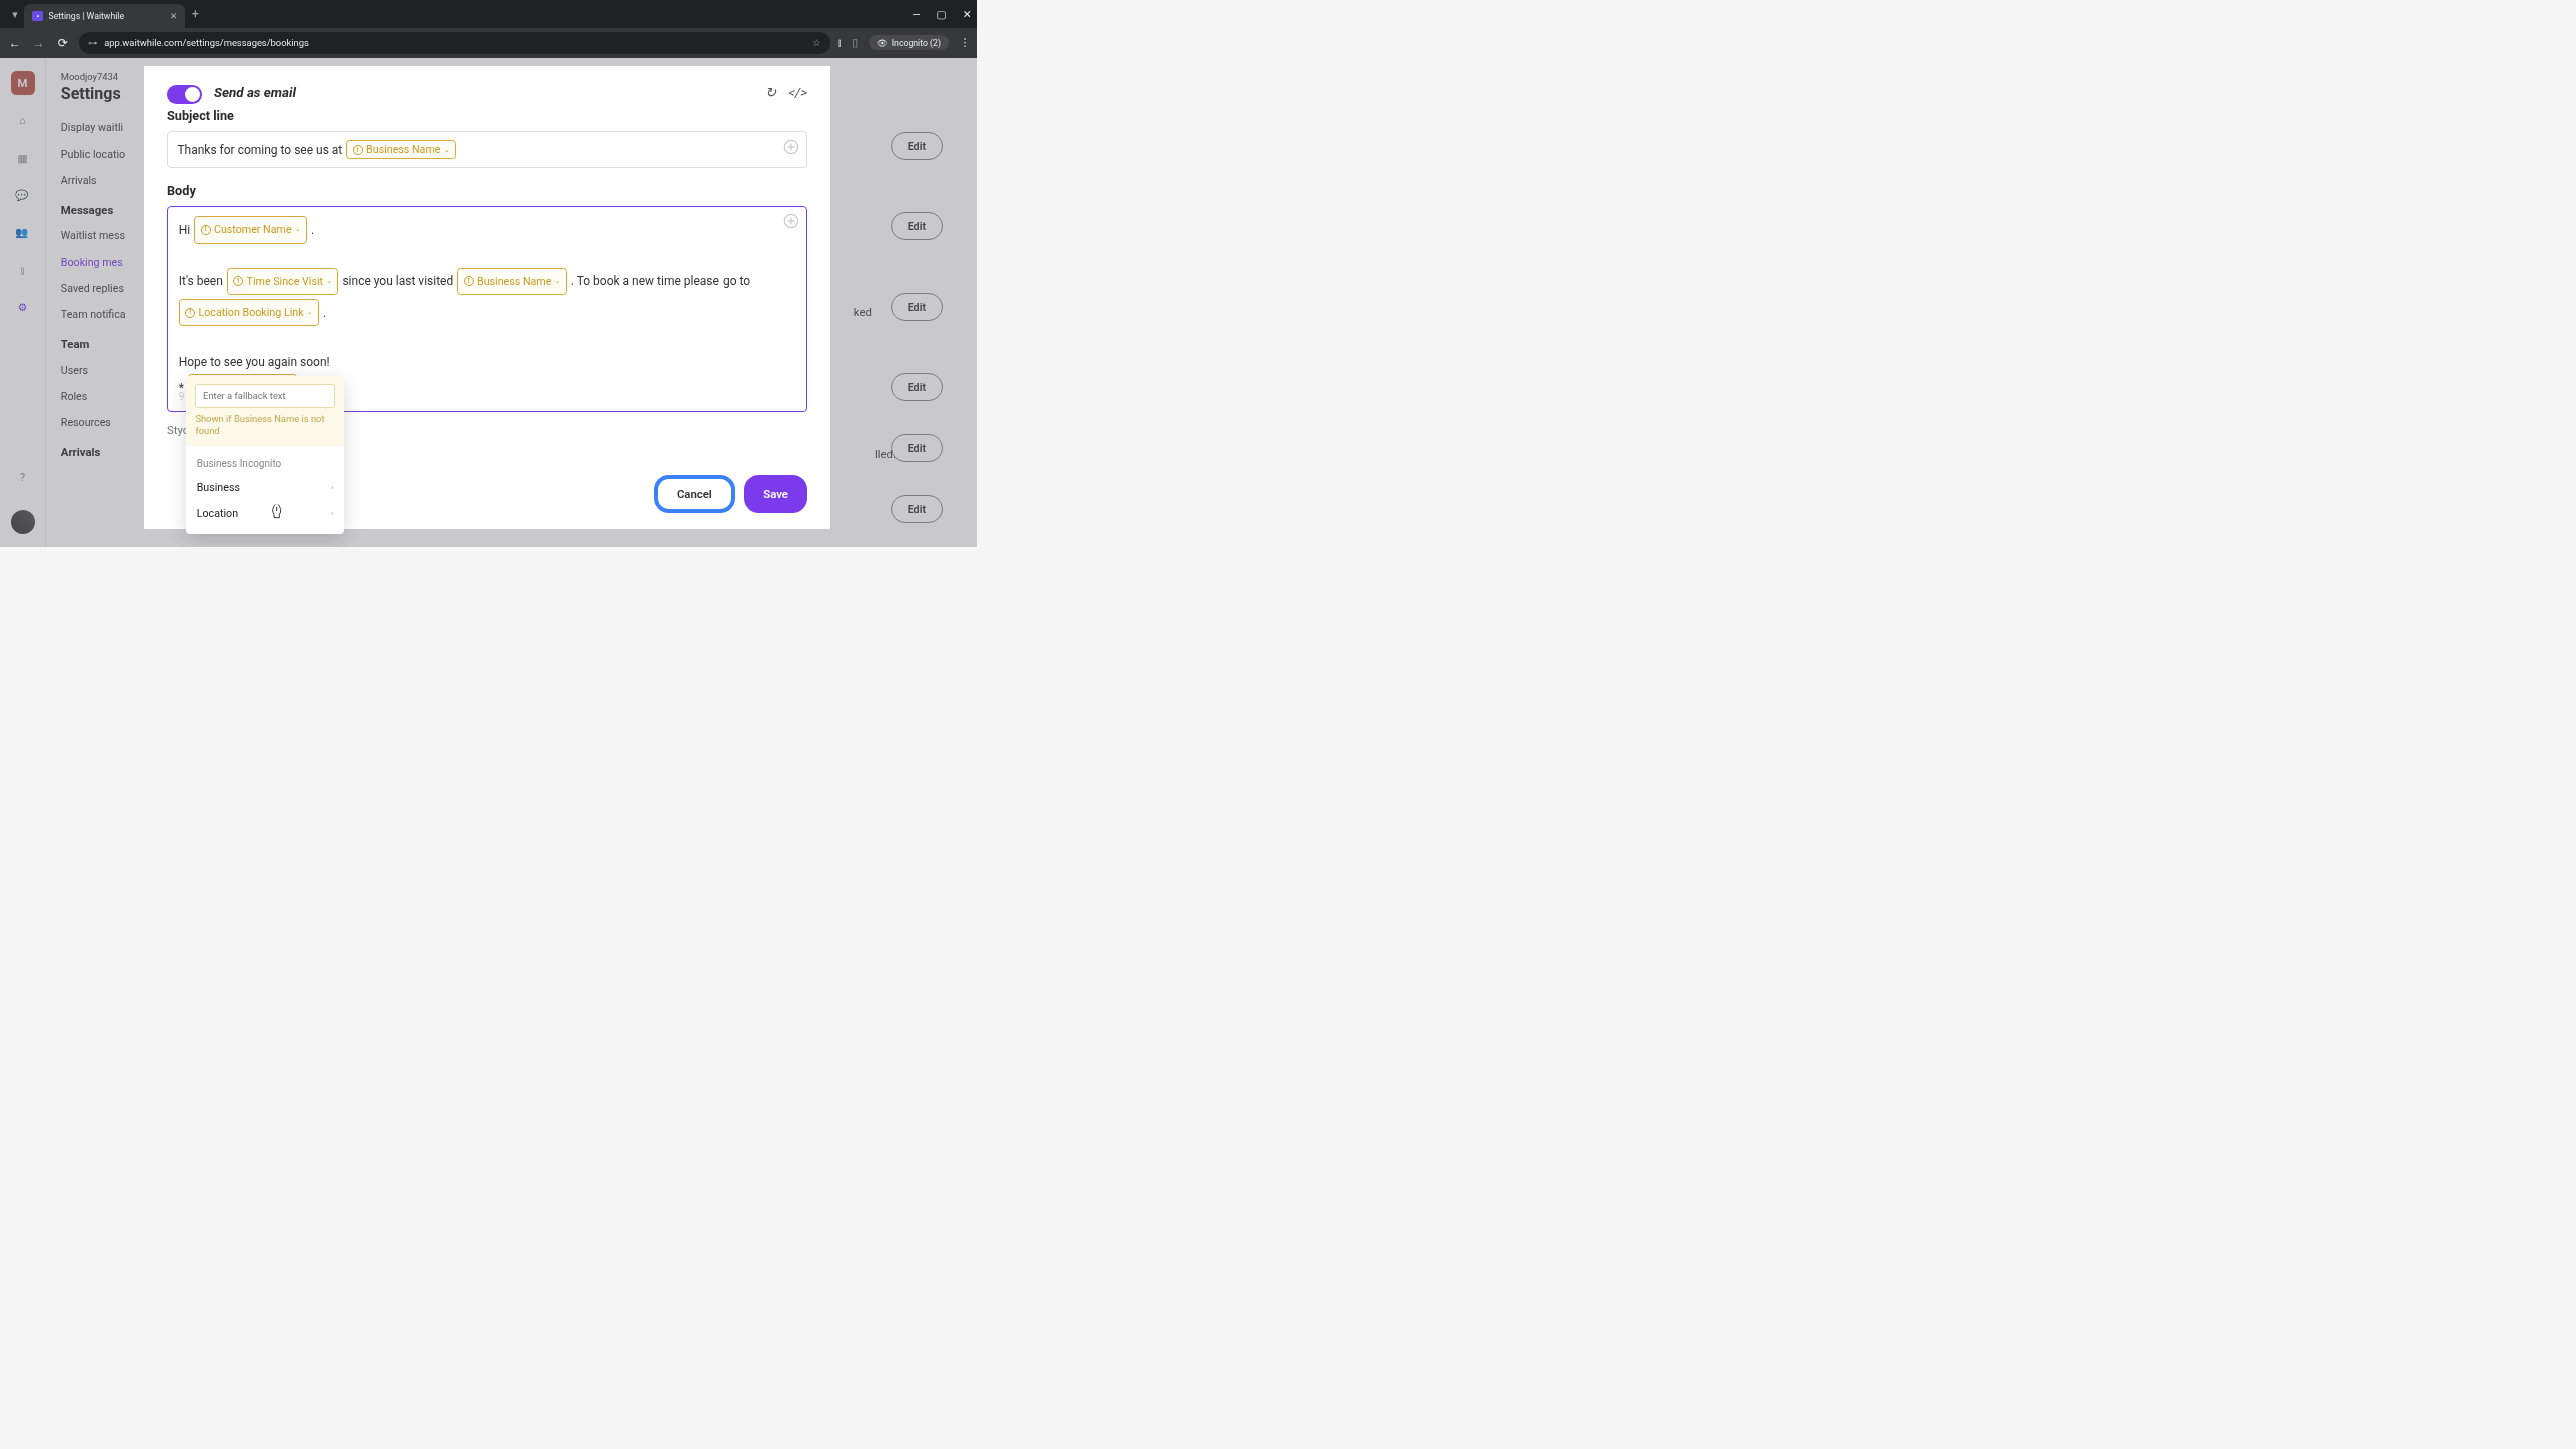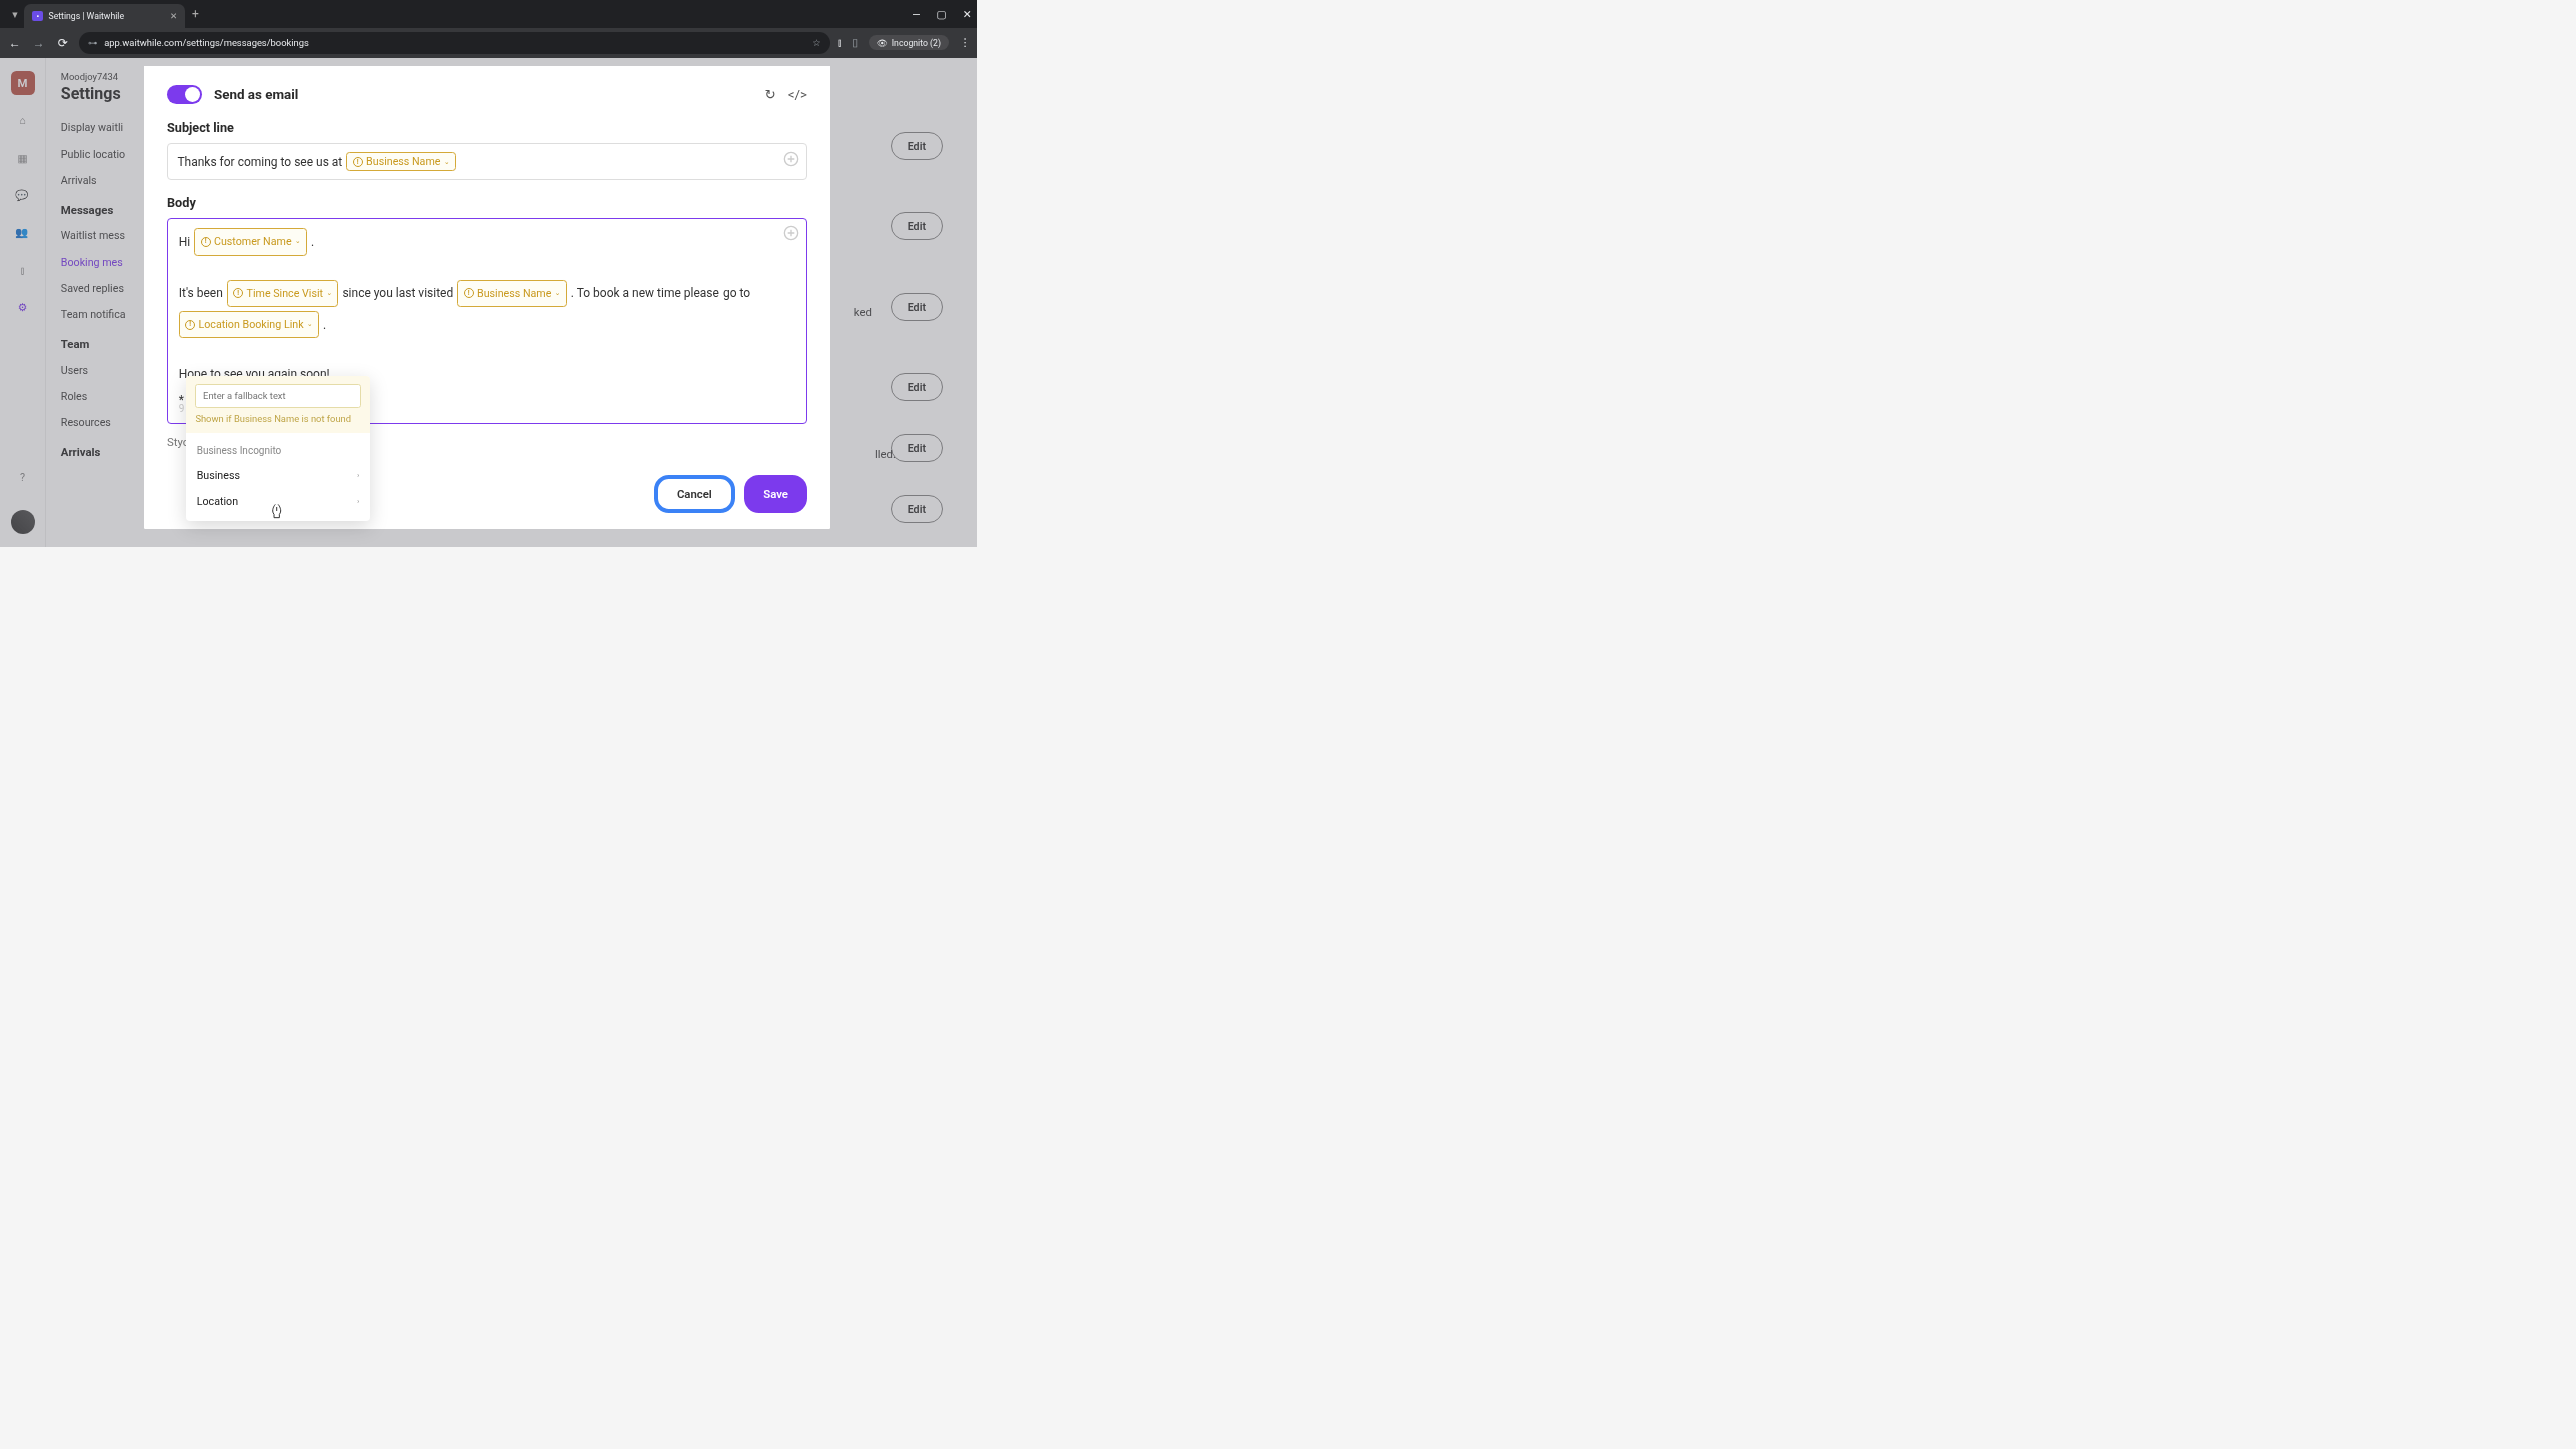--- a/index.html
+++ b/index.html
@@ -41,21 +41,21 @@
   
   .bg-right { flex: 1; padding: 40px 34px; position: relative; }
   .edit-row { position: absolute; right: 34px; }
   .edit-btn { border: 1px solid #888; background: #fff; border-radius: 14.8px; padding: 6.7px 16px; font-size: 10.7px; font-weight: 600; cursor: pointer; color: #333; }
   
   
   .dim { position: absolute; top: 58px; left: 0; right: 0; bottom: 0; background: rgba(100,100,110,0.35); }
   
   
   .modal { position: absolute; top: 66px; left: 144px; width: 686px; background: #fff; border-radius: 0 0 1.3px 1.3px; padding: 19px 23px 20px; height: 463px; }
-  .modal-header { display: flex; align-items: center; margin-bottom: 16px; }
+  .modal-header { display: flex; align-items: flex-start; margin-bottom: 4px; font-style: italic; }
   .toggle { width: 35px; height: 19px; background: #7c3aed; border-radius: 9.4px; position: relative; cursor: pointer; margin-right: 12px; }
   .toggle-knob { position: absolute; right: 2px; top: 2px; width: 14.8px; height: 14.8px; background: #fff; border-radius: 50%; }
   .toggle-label { font-size: 13.4px; font-weight: 700; color: #2a2a2a; }
   .header-icons { margin-left: auto; display: flex; gap: 12px; color: #555; }
   .header-icons span { cursor: pointer; font-size: 13.4px; }
   
   .field-label { font-size: 12.7px; font-weight: 700; color: #2a2a2a; margin-bottom: 8px; }
   .subject-box { border: 0.7px solid #ddd; border-radius: 4px; padding: 8px 9.4px; font-size: 12px; color: #333; display: flex; align-items: center; flex-wrap: wrap; gap: 4px; margin-bottom: 14.8px; position: relative; }
   .add-circle { position: absolute; right: 6.7px; top: 6.7px; width: 16px; height: 16px; color: #ccc; }
   
@@ -69,21 +69,21 @@
   .count { position: absolute; left: 10.7px; bottom: 4px; color: #ccc; font-size: 10px; }
   
   .style-hint { color: #777; font-size: 11.4px; margin-top: 10.7px; }
   
   .modal-footer { position: absolute; bottom: 16px; right: 23px; display: flex; gap: 9.4px; }
   .btn { border-radius: 14.8px; padding: 8px 19px; font-size: 11.4px; font-weight: 600; cursor: pointer; }
   .btn-cancel { background: #fff; border: 4px solid #3b82f6; color: #333; }
   .btn-save { background: #7c3aed; border: none; color: #fff; }
   
   
-  .popover { position: absolute; top: 376px; left: 186px; width: 184px; background: #fff; border-radius: 4px; box-shadow: 0 5.4px 19px rgba(0,0,0,0.15); overflow: hidden; z-index: 50; }
+  .popover { position: absolute; top: 376px; left: 186px; width: 158px; background: #fff; border-radius: 4px; box-shadow: 0 5.4px 19px rgba(0,0,0,0.15); overflow: hidden; z-index: 50; }
   .popover-top { background: #fdf9e9; padding: 8px 9.4px; }
   .fallback-input { width: 100%; border: 0.7px solid #e5dca8; background: #fff; border-radius: 2.7px; padding: 5.4px 6.7px; font-size: 9.4px; color: #999; margin-bottom: 5.4px; }
   .fallback-hint { font-size: 9.4px; color: #bfa548; line-height: 1.3; }
   .popover-body { padding: 6.7px 0; }
   .pop-header { font-size: 10px; color: #888; padding: 5.4px 10.7px; }
   .pop-item { display: flex; justify-content: space-between; align-items: center; padding: 6.7px 10.7px; font-size: 10.7px; color: #222; cursor: pointer; }
   .pop-item .chev { color: #999; font-size: 8px; }
   
   .cursor { position: absolute; top: 503px; left: 270px; font-size: 12px; z-index: 100; pointer-events: none; }
   

